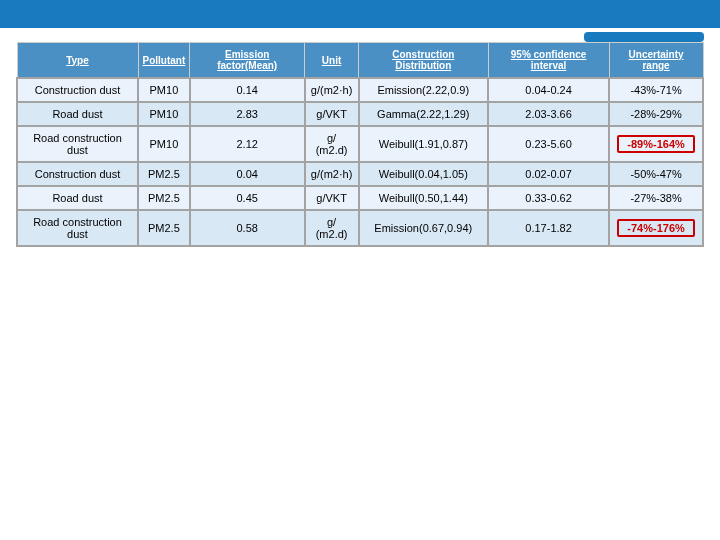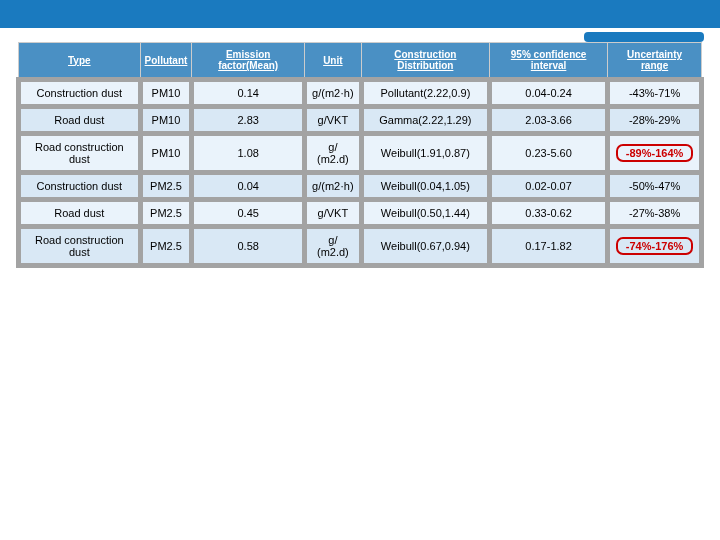--- a/index.html
+++ b/index.html
@@ -47,35 +47,35 @@
       color: #fff;
       font-weight: bold;
       font-size: 10px;
       text-align: center;
       padding: 6px 4px;
       border: 1px solid #ccc;
       vertical-align: middle;
       text-decoration: underline;
     }
     td {
-      border: 5px solid #a3a3a3;
+      border: 2px solid #a3a3a3;
       text-align: center;
       padding: 5px 4px;
       font-size: 11px;
       vertical-align: middle;
     }
     tr:nth-child(even) td {
       background: #d9e8f5;
     }
     tr:nth-child(odd) td {
       background: #eaf3fb;
     }
     .highlight-red {
       border: 2px solid #cc0000;
-      border-radius: 7px;
+      border-radius: 2px;
       color: #cc0000;
       font-weight: bold;
       display: inline-block;
       padding: 1px 8px;
     }
   </style>
 </head>
 <body>
 
 <div class="header"></div>
@@ -94,37 +94,37 @@
           <th>95% confidence interval</th>
           <th>Uncertainty range</th>
         </tr>
     </thead>
     <tbody id="table-body">
         <tr>
           <td>Construction dust</td>
           <td>PM10</td>
           <td>0.14</td>
           <td>g/(m2·h)</td>
-          <td>Pollutant(2.22,0.9)</td>
+          <td>Emission(2.22,0.9)</td>
           <td>0.04-0.24</td>
           <td>-43%-71%</td>
         </tr>
         <tr>
           <td>Road dust</td>
           <td>PM10</td>
           <td>2.83</td>
           <td>g/VKT</td>
           <td>Gamma(2.22,1.29)</td>
           <td>2.03-3.66</td>
           <td>-28%-29%</td>
         </tr>
         <tr>
           <td>Road construction dust</td>
           <td>PM10</td>
-          <td>1.08</td>
+          <td>2.12</td>
           <td>g/  (m2.d)</td>
           <td>Weibull(1.91,0.87)</td>
           <td>0.23-5.60</td>
           <td><span class="highlight-red">-89%-164%</span></td>
         </tr>
         <tr>
           <td>Construction dust</td>
           <td>PM2.5</td>
           <td>0.04</td>
           <td>g/(m2·h)</td>
@@ -139,19 +139,19 @@
           <td>g/VKT</td>
           <td>Weibull(0.50,1.44)</td>
           <td>0.33-0.62</td>
           <td>-27%-38%</td>
         </tr>
         <tr>
           <td>Road construction dust</td>
           <td>PM2.5</td>
           <td>0.58</td>
           <td>g/  (m2.d)</td>
-          <td>Weibull(0.67,0.94)</td>
+          <td>Emission(0.67,0.94)</td>
           <td>0.17-1.82</td>
           <td><span class="highlight-red">-74%-176%</span></td>
         </tr>
       </tbody>
   </table>
 </div>
 
 </body></html>

